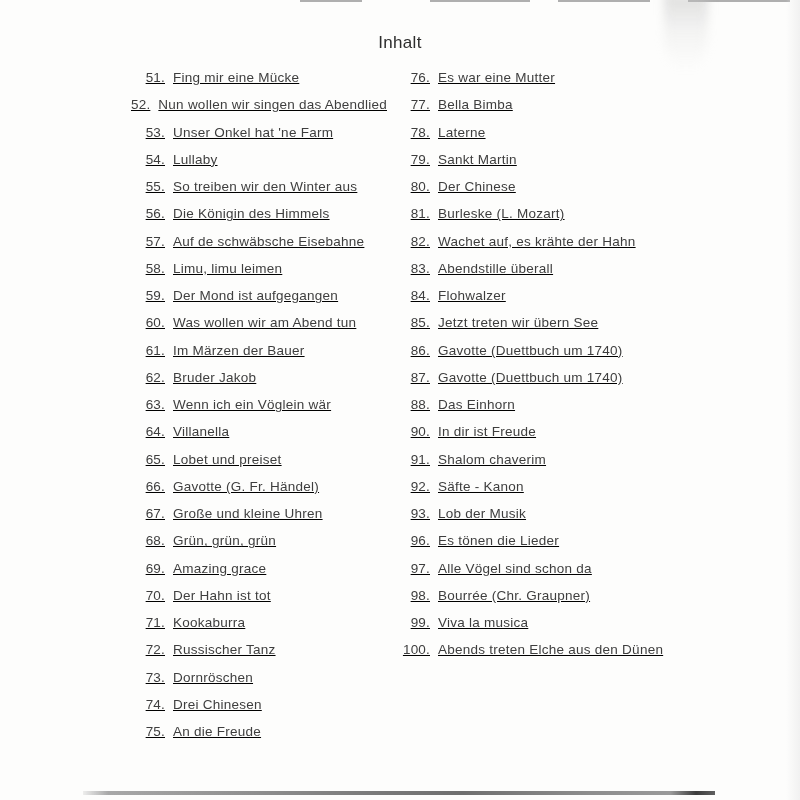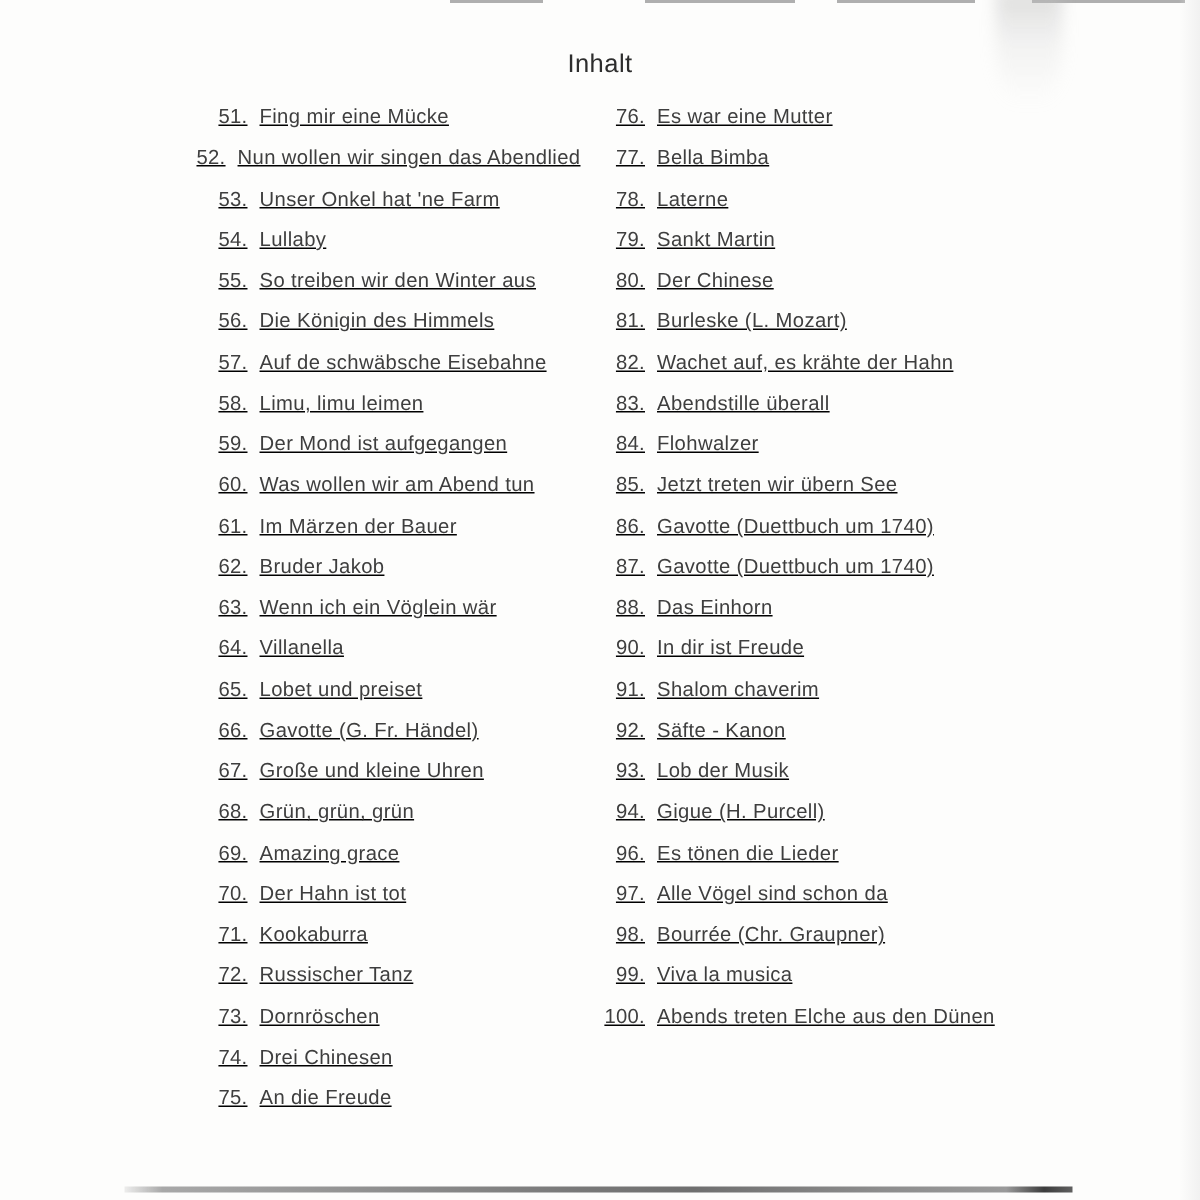--- a/index.html
+++ b/index.html
@@ -286,24 +286,20 @@
       </div>
       <div class="row">
         <span class="num">92.</span>
         <span class="title">Säfte - Kanon</span>
       </div>
       <div class="row">
         <span class="num">93.</span>
         <span class="title">Lob der Musik</span>
       </div>
       <div class="row">
-        <span class="num">94.</span>
-        <span class="title">Gigue (H. Purcell)</span>
-      </div>
-      <div class="row">
         <span class="num">96.</span>
         <span class="title">Es tönen die Lieder</span>
       </div>
       <div class="row">
         <span class="num">97.</span>
         <span class="title">Alle Vögel sind schon da</span>
       </div>
       <div class="row">
         <span class="num">98.</span>
         <span class="title">Bourrée (Chr. Graupner)</span>

